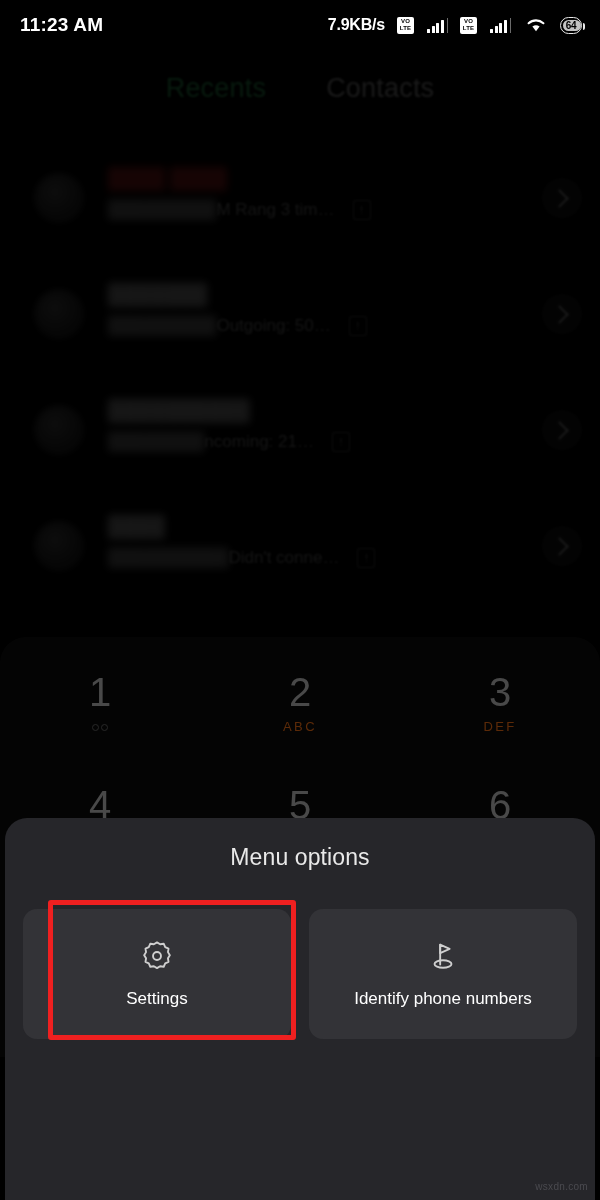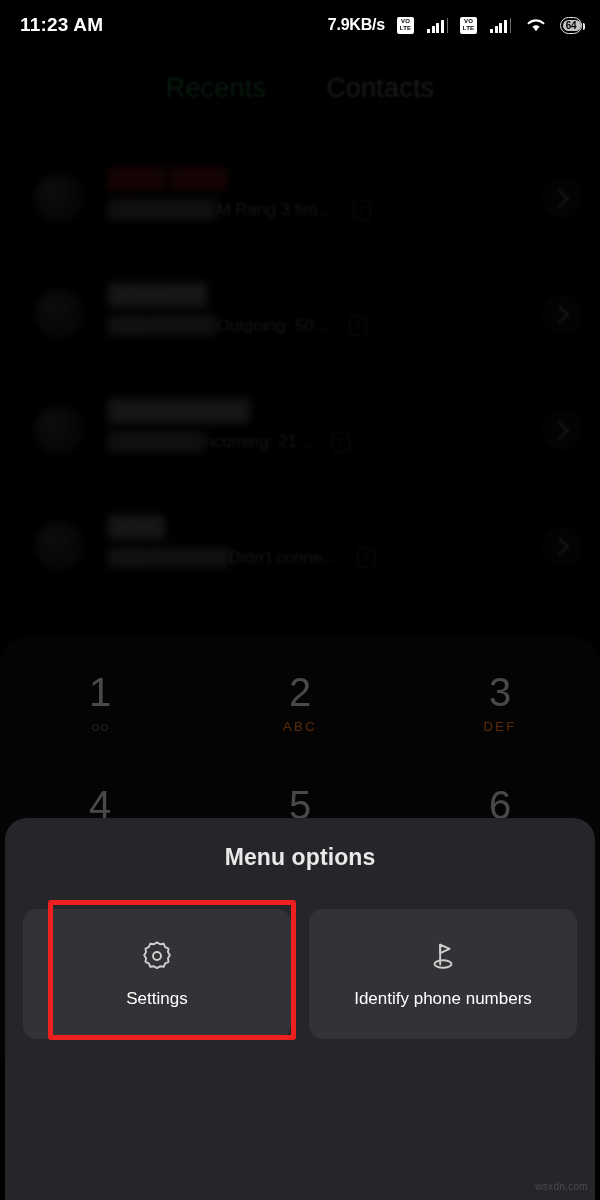--- a/index.html
+++ b/index.html
@@ -118,21 +118,21 @@
     position:absolute; top:0; left:0; width:600px; height:1200px;
     background:rgba(0,0,0,.60); z-index:20;
   }
 
   
   #sheet{
     position:absolute; left:5px; top:818px; width:590px; height:382px;
     background:#26262a; border-radius:22px 22px 0 0; z-index:30;
   }
   #sheet-title{
-    text-align:center; font-size:23px; font-weight:700; color:#e9e9e9;
+    text-align:center; font-size:23px; font-weight:400; color:#e9e9e9;
     padding-top:26px; letter-spacing:.1px;
   }
   #options{
     display:flex; gap:18px; padding:0 18px; margin-top:38px;
   }
   .opt{
     flex:1; height:130px; background:#333337; border-radius:14px;
     display:flex; flex-direction:column; align-items:center; justify-content:center;
     gap:16px; position:relative;
   }

